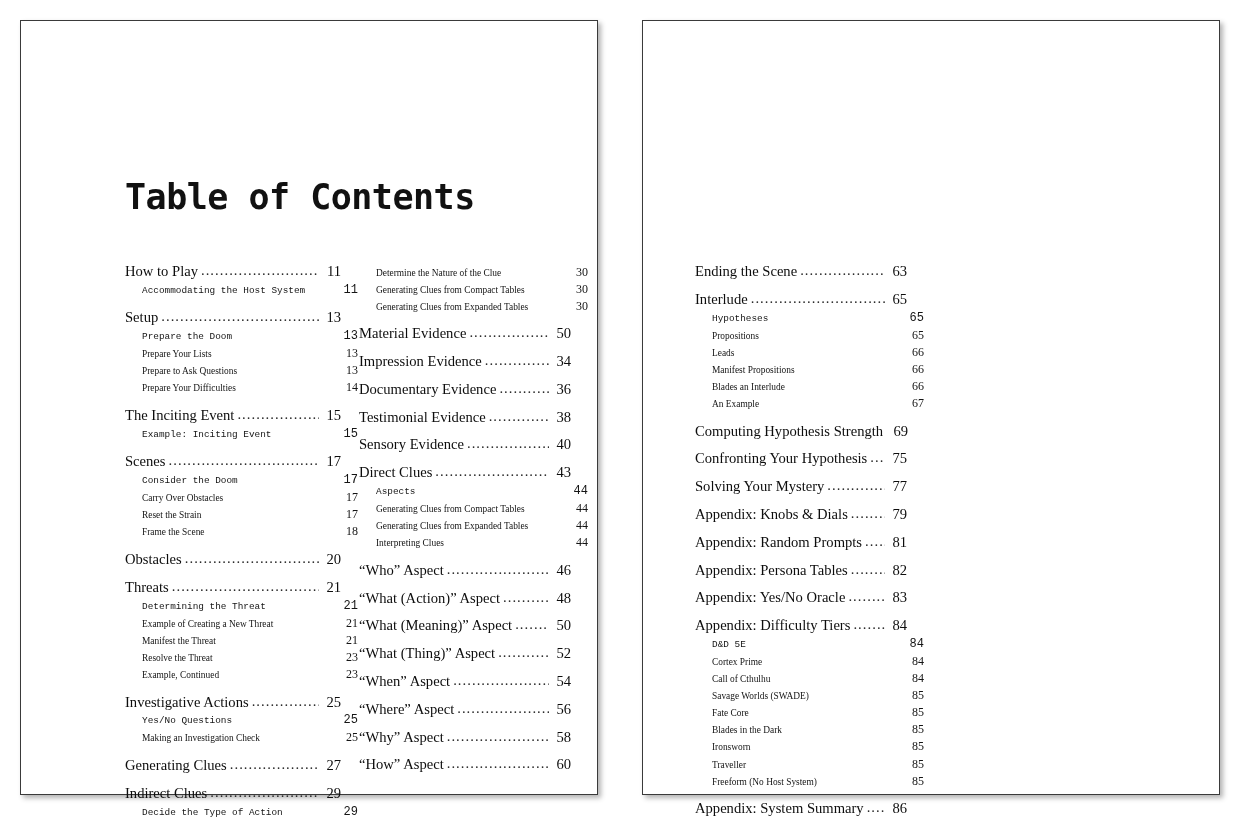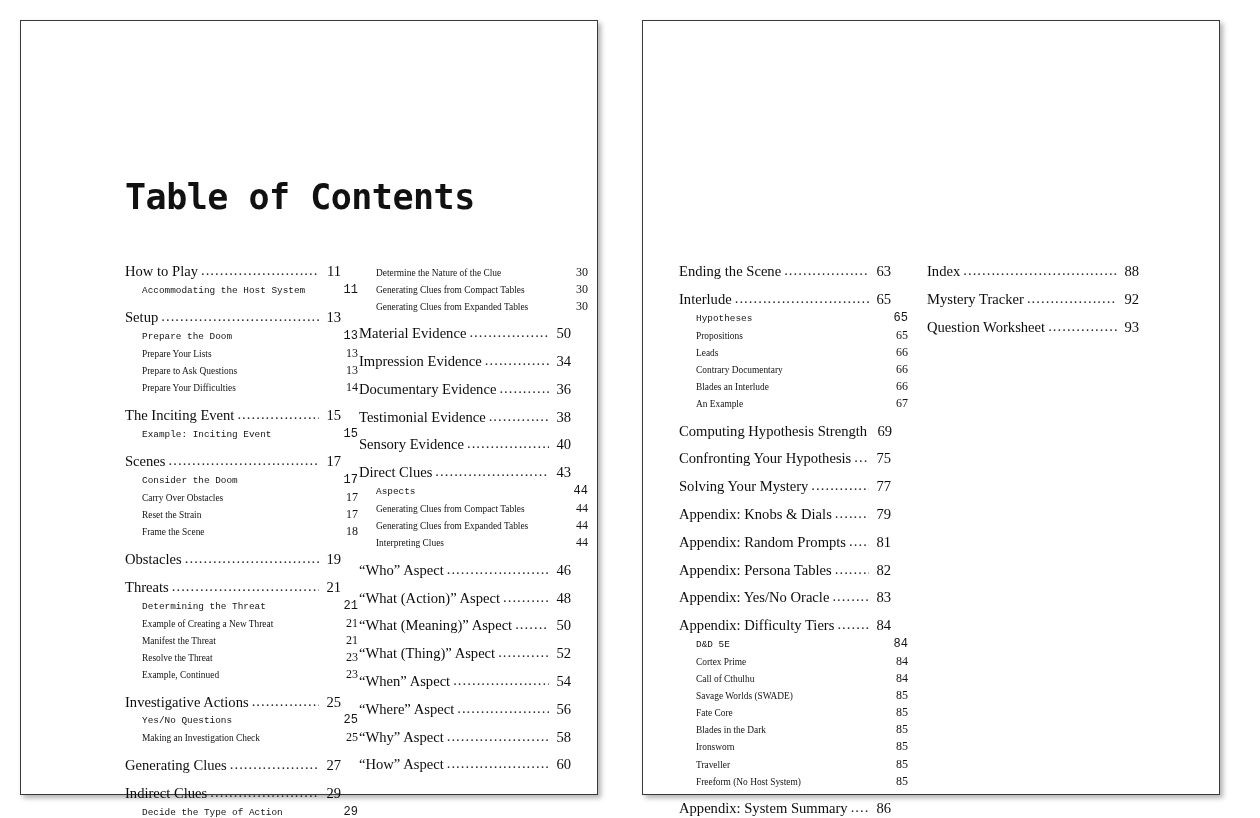--- a/index.html
+++ b/index.html
@@ -48,21 +48,21 @@
     white-space: nowrap;
   }
 
   
   .column {
     position: absolute;
     top: 0;
   }
   .col-1 { left: 104px;  width: 216px; }
   .col-2 { left: 338px;  width: 212px; }
-  .col-3 { left: 36px;   width: 212px; }
+  .col-3 { left: 52px;   width: 212px; }
   .col-4 { left: 284px;  width: 212px; }
 
   .col-1, .col-2 { top: 242px; }
   .col-3, .col-4 { top: 242px; }
 
   
   .entry {
     display: flex;
     align-items: baseline;
     width: 100%;
@@ -194,21 +194,21 @@
           <span class="e-page">17</span>
         </div>
         <div class="entry entry-sub">
           <span class="e-label">Frame the Scene</span>
           <span class="leader"></span>
           <span class="e-page">18</span>
         </div>
         <div class="entry entry-main">
           <span class="e-label">Obstacles</span>
           <span class="leader"></span>
-          <span class="e-page">19</span>
+          <span class="e-page">20</span>
         </div>
         <div class="entry entry-main">
           <span class="e-label">Threats</span>
           <span class="leader"></span>
           <span class="e-page">21</span>
         </div>
         <div class="entry entry-sub">
           <span class="e-label">Determining the Threat</span>
           <span class="leader"></span>
           <span class="e-page">21</span>
@@ -399,21 +399,21 @@
           <span class="e-label">Propositions</span>
           <span class="leader"></span>
           <span class="e-page">65</span>
         </div>
         <div class="entry entry-sub">
           <span class="e-label">Leads</span>
           <span class="leader"></span>
           <span class="e-page">66</span>
         </div>
         <div class="entry entry-sub">
-          <span class="e-label">Contrary Documentary</span>
+          <span class="e-label">Manifest Propositions</span>
           <span class="leader"></span>
           <span class="e-page">66</span>
         </div>
         <div class="entry entry-sub">
           <span class="e-label">Blades an Interlude</span>
           <span class="leader"></span>
           <span class="e-page">66</span>
         </div>
         <div class="entry entry-sub">
           <span class="e-label">An Example</span>
@@ -502,34 +502,17 @@
         </div>
         <div class="entry entry-sub">
           <span class="e-label">Freeform (No Host System)</span>
           <span class="leader"></span>
           <span class="e-page">85</span>
         </div>
         <div class="entry entry-main">
           <span class="e-label">Appendix: System Summary</span>
           <span class="leader"></span>
           <span class="e-page">86</span>
-        </div>
-      </div>
-    <div class="column col-4">
-        <div class="entry entry-main">
-          <span class="e-label">Index</span>
-          <span class="leader"></span>
-          <span class="e-page">88</span>
-        </div>
-        <div class="entry entry-main">
-          <span class="e-label">Mystery Tracker</span>
-          <span class="leader"></span>
-          <span class="e-page">92</span>
-        </div>
-        <div class="entry entry-main">
-          <span class="e-label">Question Worksheet</span>
-          <span class="leader"></span>
-          <span class="e-page">93</span>
         </div>
       </div>
   </div>
 
 </div>
 
 </body></html>

